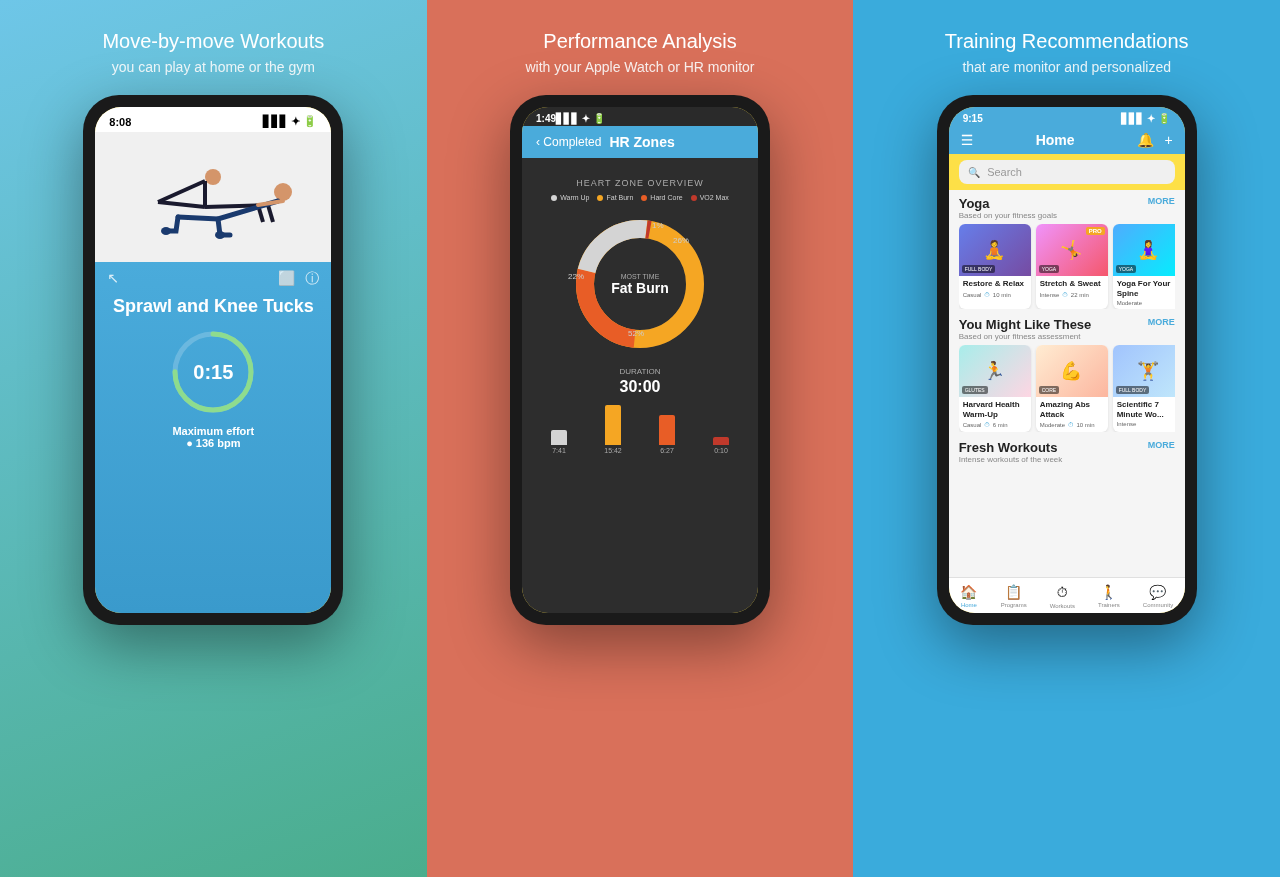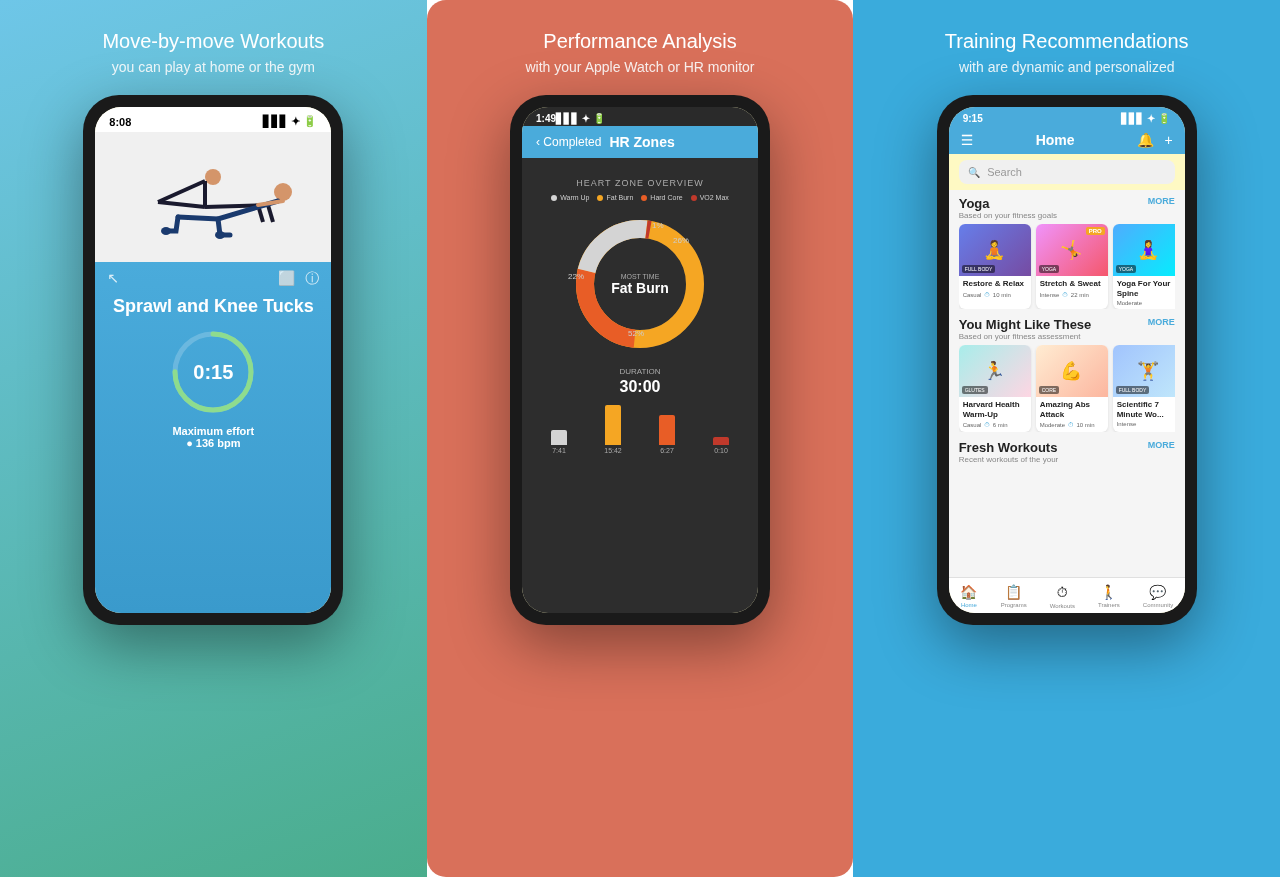--- a/index.html
+++ b/index.html
@@ -14,21 +14,21 @@
     
     .panel {
       flex: 1;
       display: flex;
       flex-direction: column;
       align-items: center;
       padding: 30px 20px 20px;
       position: relative;
     }
     .panel-1 { background: linear-gradient(160deg, #6ec6e8 0%, #4aad8c 100%); }
-    .panel-2 { background: #d9705a; border-radius: 19px; }
+    .panel-2 { background: #d9705a; }
     .panel-3 { background: #3aabdc; }
 
     .panel-title {
       font-size: 20px;
       font-weight: 400;
       color: #fff;
       text-align: center;
       margin-bottom: 6px;
     }
     .panel-subtitle {
@@ -49,21 +49,21 @@
       position: relative;
       overflow: hidden;
     }
     .phone-inner {
       width: 100%;
       height: 100%;
       border-radius: 26px;
       overflow: hidden;
       display: flex;
       flex-direction: column;
-      background: #fef9c3;
+      background: #fde047;
     }
 
     
     .p1-status {
       display: flex;
       justify-content: space-between;
       align-items: center;
       padding: 8px 14px 4px;
       background: #fff;
       font-size: 11px;
@@ -538,21 +538,21 @@
             <span class="p2-bar-label">0:10</span>
           </div>
         </div>
       </div>
     </div>
   </div>
 </div>
 
 <div class="panel panel-3">
   <h2 class="panel-title">Training Recommendations</h2>
-  <p class="panel-subtitle">with are dynamic and personalized</p>
+  <p class="panel-subtitle">that are monitor and personalized</p>
 
   <div class="phone">
     <div class="phone-inner">
       <div class="p3-status">
         <span>9:15</span>
         <span>▋▋▋ ✦ 🔋</span>
       </div>
       <div class="p3-nav">
         <span class="p3-nav-icon">☰</span>
         <span class="p3-nav-title">Home</span>
@@ -666,21 +666,21 @@
               <div class="p3-card-meta">
                 <span class="p3-card-level">Intense</span>
               </div>
             </div>
           </div>
         </div>
 
         <div class="p3-section-header">
           <div>
             <div class="p3-section-title">Fresh Workouts</div>
-            <div class="p3-section-sub">Recent workouts of the your</div>
+            <div class="p3-section-sub">Intense workouts of the week</div>
           </div>
           <span class="p3-more">MORE</span>
         </div>
       </div>
 
       <div class="p3-bottom-nav">
         <div class="p3-nav-item active">
           <span class="p3-nav-item-icon">🏠</span>
           <span class="p3-nav-item-label">Home</span>
         </div>

